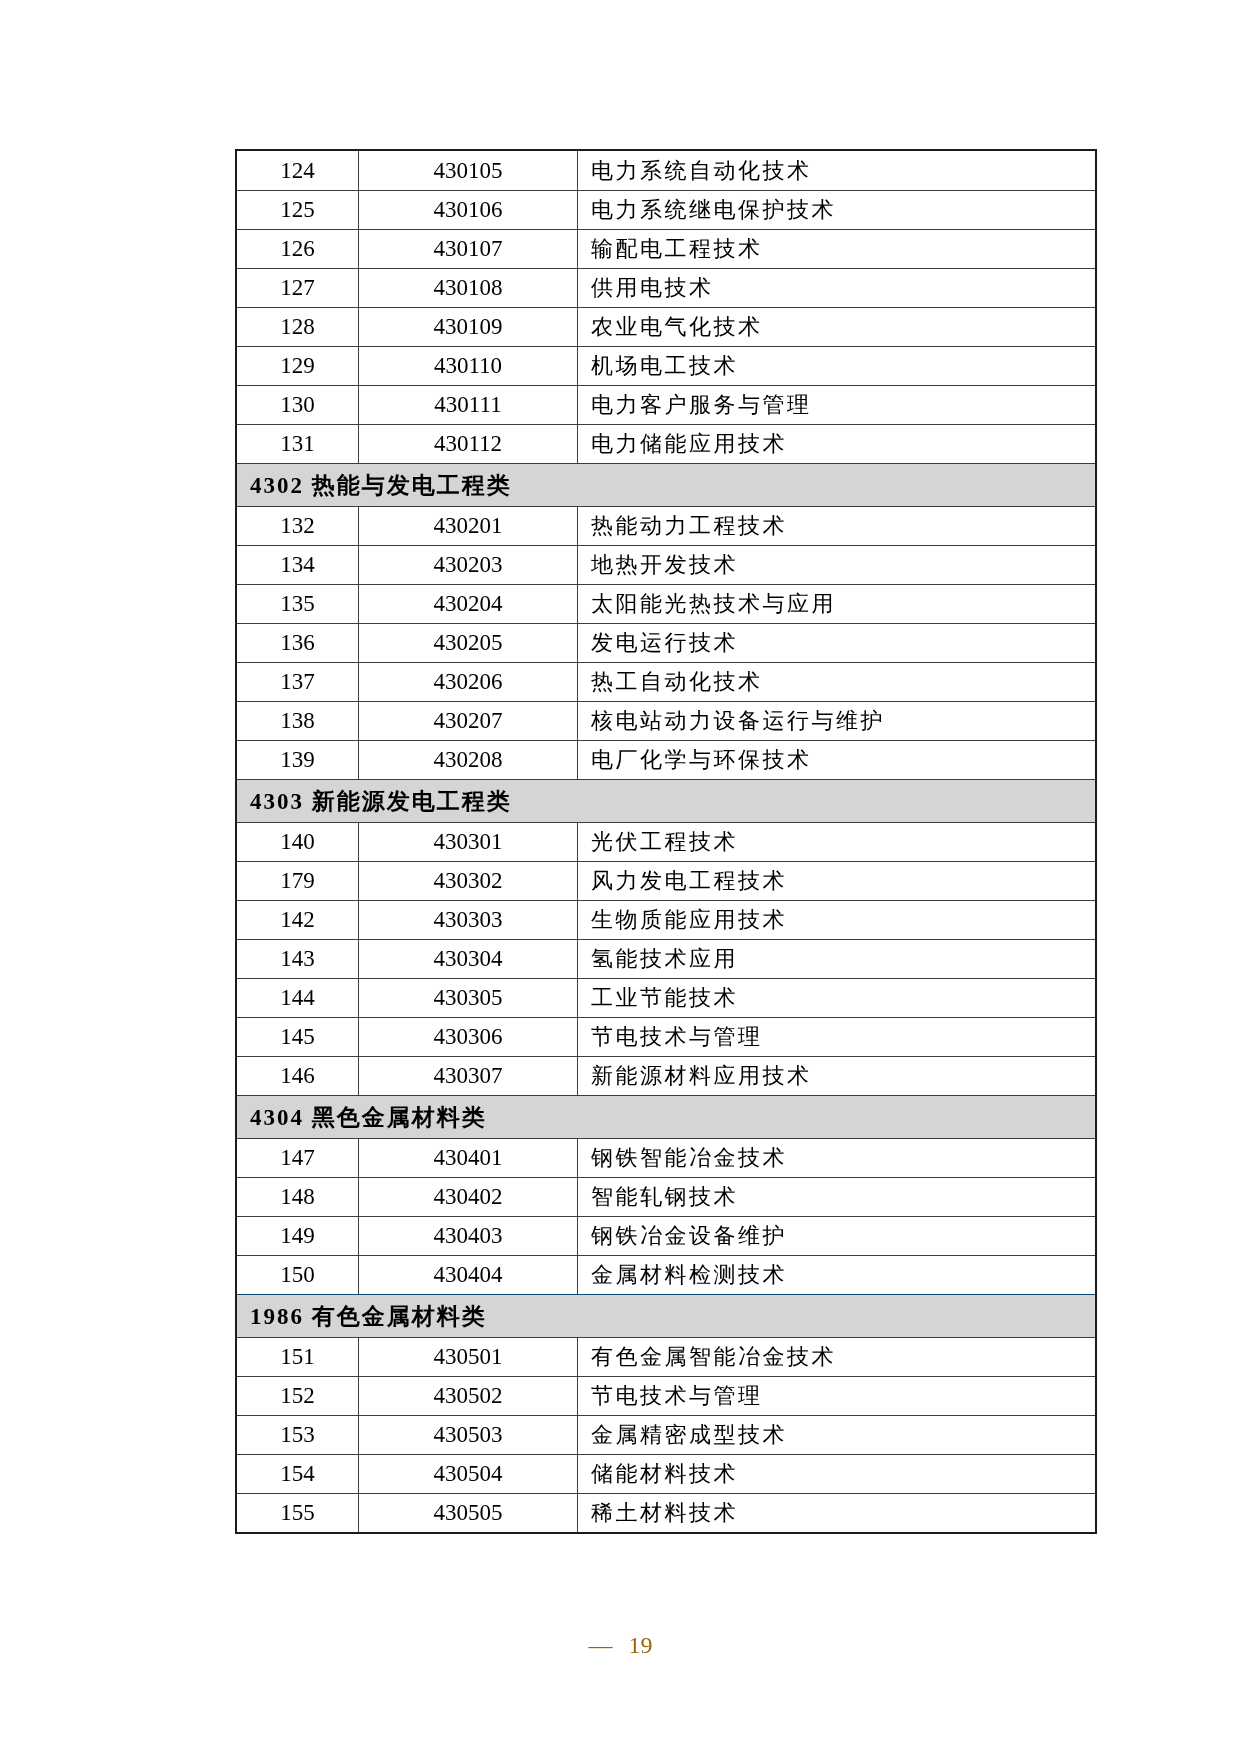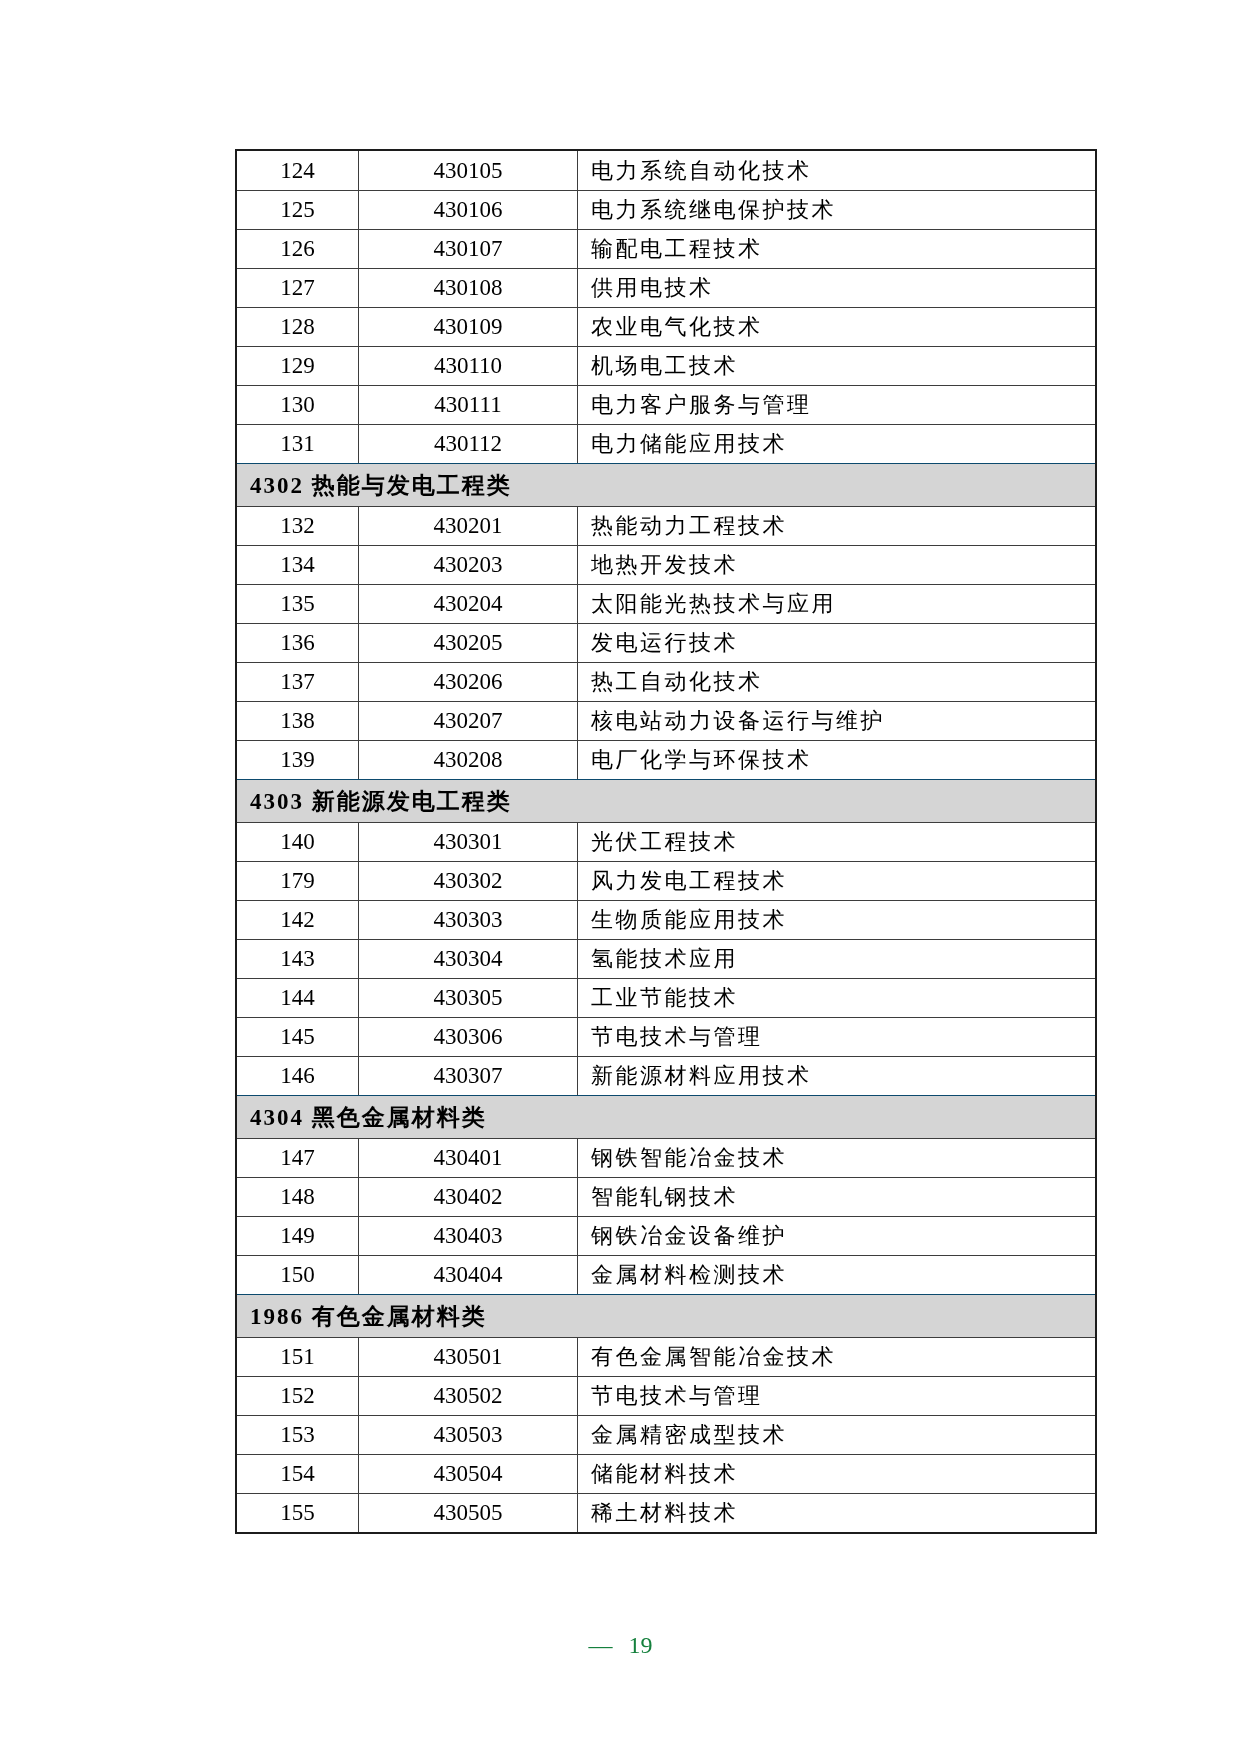--- a/index.html
+++ b/index.html
@@ -62,21 +62,21 @@
     padding-left: 13px;
     letter-spacing: 2px;
   }
   .footer {
     position: absolute;
     top: 1632px;
     left: 0; right: 0;
     text-align: center;
     font-size: 24px;
     word-spacing: 10px;
-    color: #15803d;
+    color: #a16207;
   }
 </style>
 </head>
 <body>
 
 <div class="doc-table" id="majors-table">
     <div class="row">
       <div class="cell num">124</div>
       <div class="cell code">430105</div>
       <div class="cell name">电力系统自动化技术</div>

